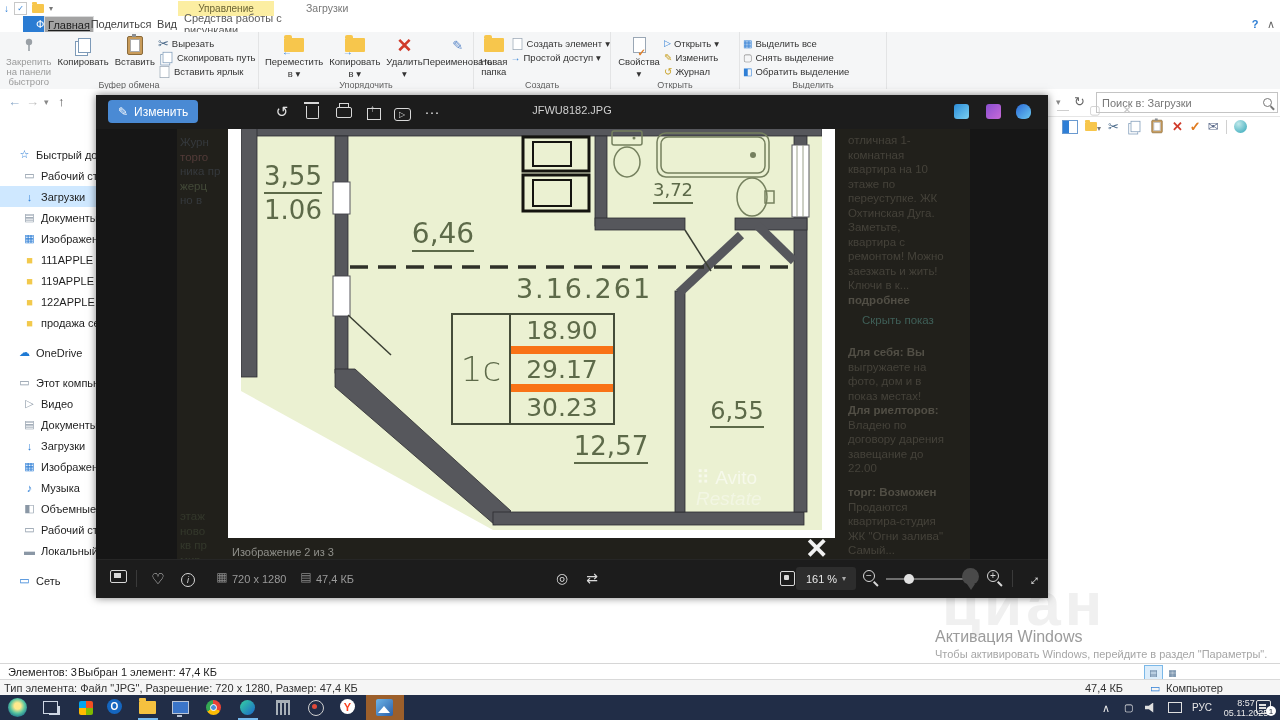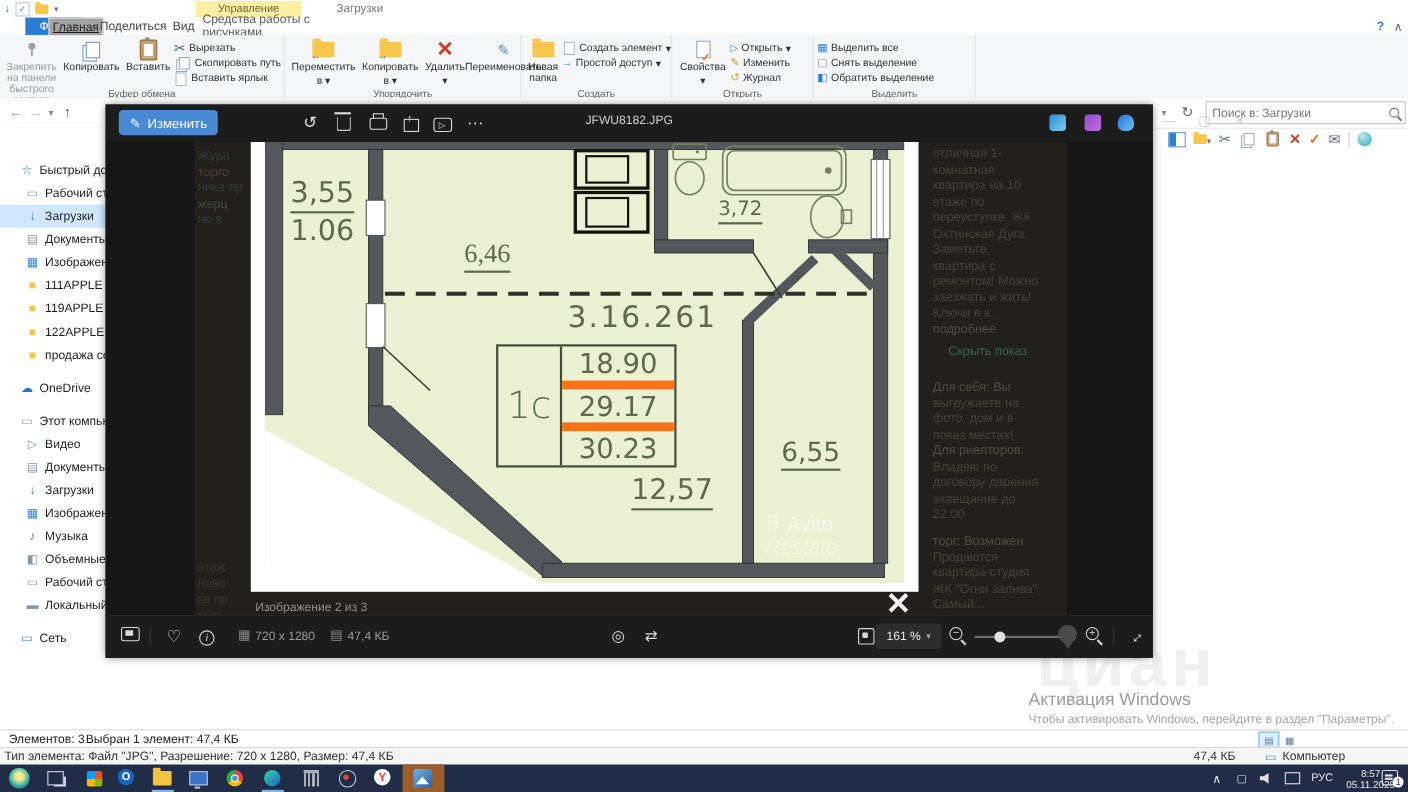--- a/index.html
+++ b/index.html
@@ -86,21 +86,21 @@
   .ptable{position:absolute;left:210px;top:188px;width:160px;height:108px;border:2px solid #454d39;display:flex;color:#5d6a49;font-family:"DejaVu Sans",sans-serif;}
   .ptl{width:56px;border-right:2px solid #454d39;display:flex;align-items:center;justify-content:center;font-size:34px;font-weight:300;}
   .ptr{flex:1;display:flex;flex-direction:column;}
   .ptr div{flex:1;display:flex;align-items:center;justify-content:center;font-size:25px;border-bottom:8px solid #f97316;}
   .ptr div:last-child{border-bottom:none;}
   .avito{position:absolute;left:455px;top:342px;color:rgba(255,255,255,.55);font-size:19px;line-height:21px;}
   .avito .r{font-style:italic;color:rgba(255,255,255,.38);}
   .caption{position:absolute;left:55px;top:417px;font-size:11px;color:#8f8f8a;}
   .bigx{position:absolute;left:628px;top:403px;font-size:28px;color:#f2f2f2;font-weight:bold;}
   .dimcol{position:absolute;font-size:11.5px;line-height:14.5px;color:#45423a;}
-  .dimcol .b{font-weight:normal;color:#514e45;}
+  .dimcol .b{font-weight:bold;color:#514e45;}
   .dimcol .lnk{color:#3f5f58;}
   .dimL{left:3px;top:6px;width:50px;overflow:hidden;}
   .dimL div{color:#4c5664;}
   .pbottom{position:absolute;left:0;bottom:0;width:100%;height:38px;background:#1c1c1c;border-top:1px solid #262626;}
   .bic{position:absolute;top:10px;color:#d8d8d8;font-size:14px;text-align:center;width:20px;}
   .btxt{position:absolute;top:13px;font-size:11px;color:#9a9a9a;}
   .vdiv{position:absolute;top:10px;width:1px;height:17px;background:#3a3a3a;}
   .zoombox{position:absolute;left:700px;top:7px;width:60px;height:23px;background:#2d2d2d;border-radius:3px;color:#e8e8e8;font-size:11px;display:flex;align-items:center;justify-content:center;gap:5px;}
   .slider{position:absolute;left:790px;top:18px;width:86px;height:2px;background:#6f6f6f;}
   .sthumb{position:absolute;left:18px;top:-4px;width:10px;height:10px;border-radius:50%;background:#e2e2e2;}
@@ -529,21 +529,21 @@
                 <rect x="524" y="66" width="9" height="12"></rect>
               </g>
               <circle cx="512" cy="30" r="3" fill="#75805e"></circle>
               <circle cx="393" cy="13" r="1.5" fill="#75805e"></circle>
             </svg>
             
             <div class="plab" style="left:14px;top:38px;width:76px;font-size:26px;">
               <span class="u">3,55</span><br>
               <span style="display:inline-block;padding-top:3px;">1.06</span>
             </div>
-            <div class="plab" style="left:160px;top:94px;width:84px;font-size:24px;font-family:Liberation Serif, serif;"><span class="u">6,46</span></div>
+            <div class="plab" style="left:160px;top:94px;width:84px;font-size:28px;"><span class="u">6,46</span></div>
             <div class="plab" style="left:396px;top:56px;width:72px;font-size:18px;"><span class="u">3,72</span></div>
             <div class="plab" style="left:238px;top:150px;width:210px;font-size:27px;letter-spacing:2px;"><span>3.16.261</span></div>
             <div class="ptable">
               <div class="ptl">1с</div>
               <div class="ptr">
                 <div>18.90</div>
                 <div>29.17</div>
                 <div>30.23</div>
               </div>
             </div>

